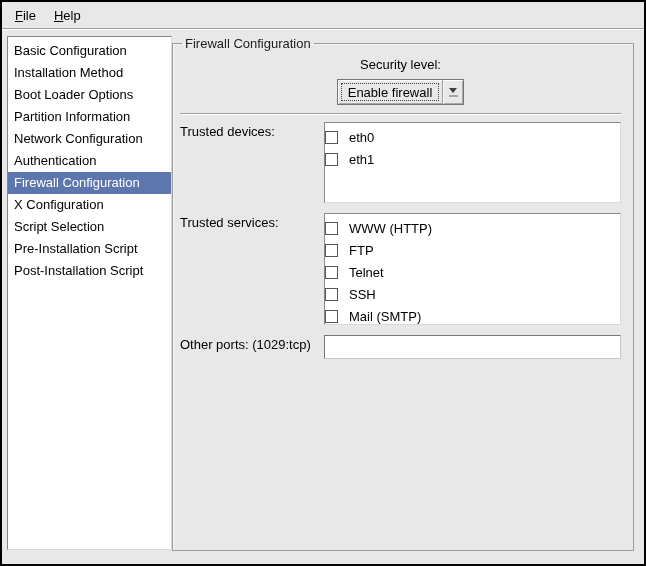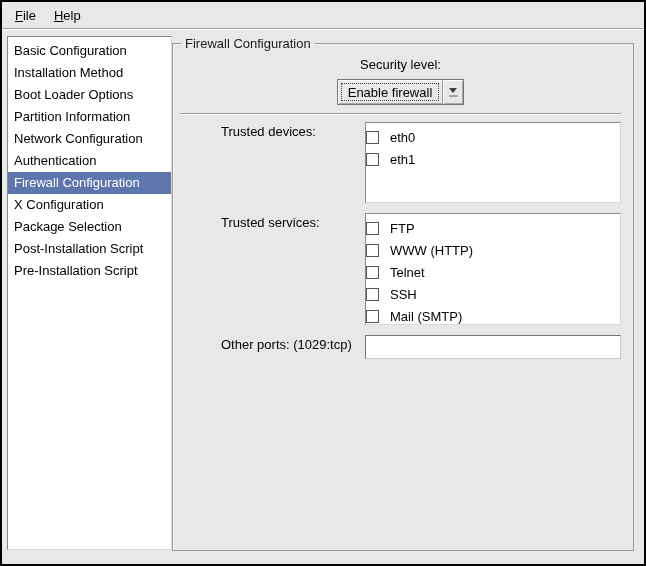--- a/index.html
+++ b/index.html
@@ -50,21 +50,21 @@
     width: 21px; display: flex; flex-direction: column;
     align-items: center; justify-content: center;
     border-left: 1px solid #9a9a9a; box-shadow: inset 1px 0 0 #fbfbfb;
   }
   .arrow-down { width: 0; height: 0; border-left: 4px solid transparent; border-right: 4px solid transparent; border-top: 5px solid #3c3c3c; }
   .arrow-bar { width: 9px; height: 2px; background: #a4a4a4; margin-top: 2px; }
   
   .h-sep { height: 0; border-top: 1px solid #9e9e9e; border-bottom: 1px solid #ffffff; margin: 0 0 7px 0; }
   
   .form-row { display: flex; margin-bottom: 10px; }
-  .row-label { width: 144px; flex: none; padding-top: 2px; white-space: nowrap; margin-left: 41px; }
+  .row-label { width: 144px; flex: none; padding-top: 2px; white-space: nowrap; }
   .listbox {
     flex: 1; background: #fff;
     border: 1px solid #8a8a8a;
     border-right-color: #d8d8d8; border-bottom-color: #d8d8d8;
     padding-top: 3px; overflow: hidden;
   }
   .listbox.devices { height: 81px; }
   .listbox.services { height: 112px; }
   .check-row { display: flex; align-items: center; height: 22px; padding-left: 0; gap: 11px; cursor: default; }
   .checkbox { width: 13px; height: 13px; flex: none; background: #fff; border: 1px solid #565656; }
@@ -90,23 +90,23 @@
 
     <div class="sidebar">
       <div class="sidebar-item">Basic Configuration</div>
       <div class="sidebar-item">Installation Method</div>
       <div class="sidebar-item">Boot Loader Options</div>
       <div class="sidebar-item">Partition Information</div>
       <div class="sidebar-item">Network Configuration</div>
       <div class="sidebar-item">Authentication</div>
       <div class="sidebar-item selected">Firewall Configuration</div>
       <div class="sidebar-item">X Configuration</div>
-      <div class="sidebar-item">Package Selection</div>
+      <div class="sidebar-item">Script Selection</div>
+      <div class="sidebar-item">Pre-Installation Script</div>
       <div class="sidebar-item">Post-Installation Script</div>
-      <div class="sidebar-item">Pre-Installation Script</div>
     </div>
 
     <fieldset class="frame">
       <legend>Firewall Configuration</legend>
 
       <div class="security-row">
         <span class="row-label-inline">Security level:</span>
         <div class="combo">
           <span class="combo-text">Enable firewall</span>
           <span class="combo-arrow-section">
@@ -130,25 +130,25 @@
             <span>eth1</span>
           </div>
         </div>
       </div>
 
       <div class="form-row">
         <span class="row-label">Trusted services:</span>
         <div class="listbox services">
           <div class="check-row">
             <span class="checkbox"></span>
-            <span>FTP</span>
+            <span>WWW (HTTP)</span>
           </div>
           <div class="check-row">
             <span class="checkbox"></span>
-            <span>WWW (HTTP)</span>
+            <span>FTP</span>
           </div>
           <div class="check-row">
             <span class="checkbox"></span>
             <span>Telnet</span>
           </div>
           <div class="check-row">
             <span class="checkbox"></span>
             <span>SSH</span>
           </div>
           <div class="check-row">

